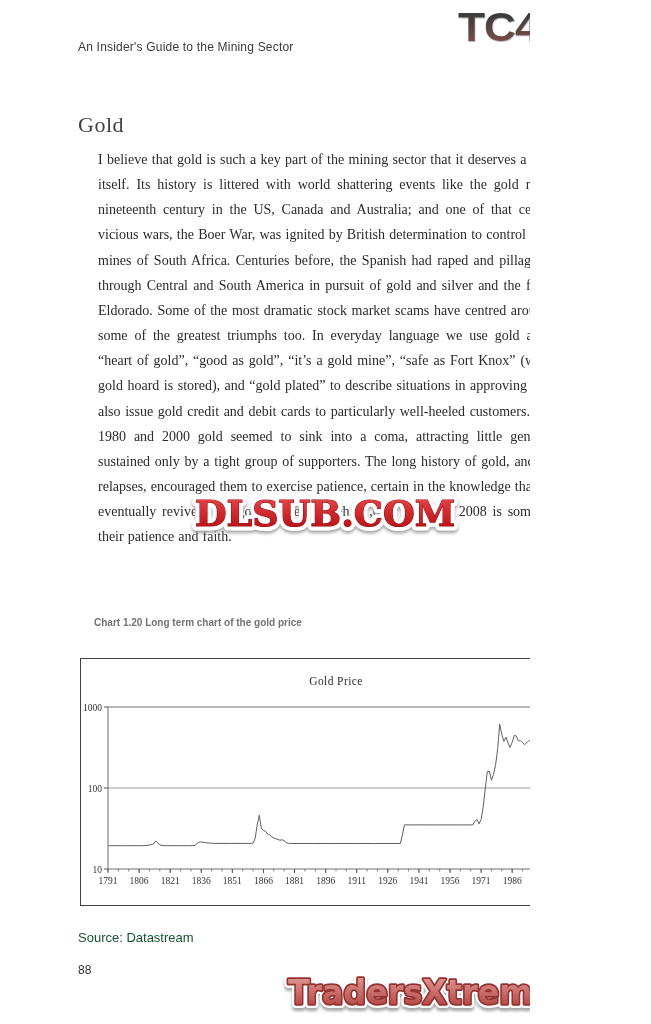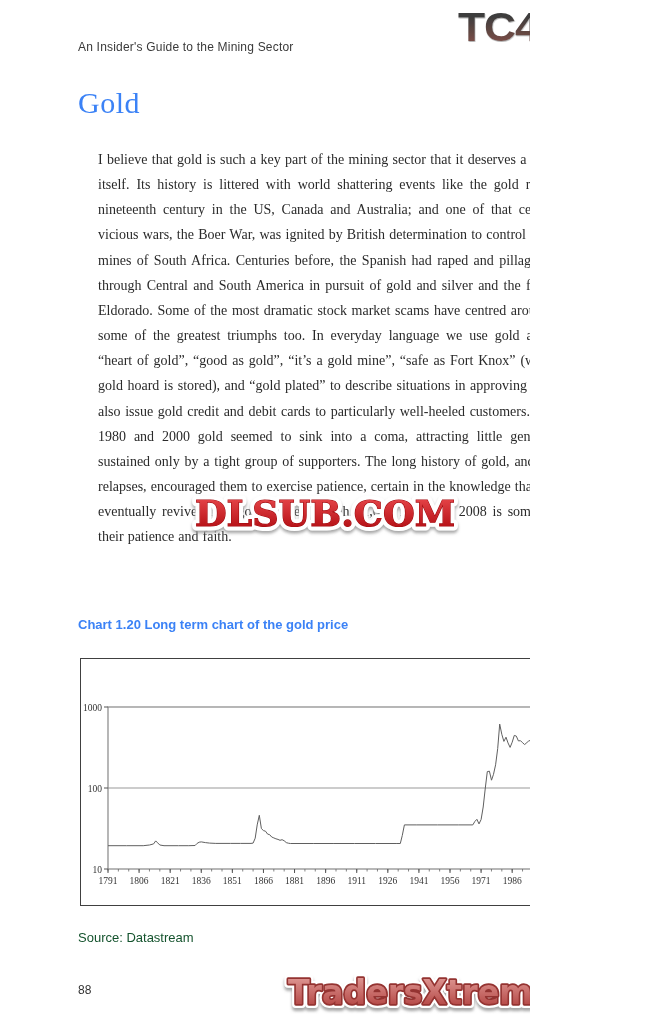--- a/index.html
+++ b/index.html
@@ -1,35 +1,35 @@
 <!DOCTYPE html>
 <html><head>
 <meta charset="utf-8">
 <style>
   html,body{margin:0;padding:0;background:#ffffff;}
   .page{position:relative;width:530px;height:1024px;background:#ffffff;overflow:hidden;
         font-family:"Liberation Serif",serif;}
   .header-left{position:absolute;left:78px;top:40px;font-family:"Liberation Sans",sans-serif;
         font-size:12px;color:#3a3a3a;letter-spacing:.2px;}
   .wm-top{position:absolute;left:451px;top:3px;width:198px;height:46px;}
-  .doc-title{position:absolute;left:78px;top:86px;font-size:30px;color:#3b82f6;letter-spacing:.5px;}
+  .doc-title{position:absolute;left:78px;top:112px;font-size:22px;color:#404040;letter-spacing:.5px;}
   .body-par{position:absolute;left:78px;top:147px;width:506px;font-size:14px;line-height:25.15px;
         color:#2a2a2a;text-align:justify;word-spacing:.5px;margin-left:20px;}
   .wm-mid{position:absolute;left:183px;top:489px;width:284px;height:48px;}
-  .chart-caption{position:absolute;left:78px;top:617px;font-family:"Liberation Sans",sans-serif;
-        font-weight:bold;font-size:13px;color:#3b82f6;}
+  .chart-caption{position:absolute;left:94px;top:617px;font-family:"Liberation Sans",sans-serif;
+        font-weight:bold;font-size:10px;color:#737373;}
   .chart-box{position:absolute;left:80px;top:658px;width:490px;height:246px;border:1px solid #404040;
         background:#fff;}
   .chart-title{position:absolute;left:27px;top:16px;width:456px;text-align:center;
         font-size:11.5px;color:#2b2b2b;letter-spacing:.4px;}
   .chart-svg{position:absolute;left:0;top:0;}
   .source-line{position:absolute;left:78px;top:930px;font-family:"Liberation Sans",sans-serif;
         font-size:13px;color:#14532d;}
   .page-num{position:absolute;left:78px;top:963px;font-family:"Liberation Sans",sans-serif;
-        font-size:12px;color:#333;margin-top:20px;}
+        font-size:12px;color:#333;}
   .wm-bottom{position:absolute;left:280px;top:964px;width:368px;height:54px;}
   svg text{user-select:none;}
 </style>
 </head>
 <body>
 
 <div class="page">
 
   <div class="header-left">An Insider's Guide to the Mining Sector</div>
 
@@ -146,20 +146,21 @@
         <line x1="369" x2="369" y1="210" y2="214" stroke="#555" stroke-width="1"></line>
         <text x="369" y="225" text-anchor="middle" fill="#333" font-size="9.5px" font-family="'Liberation Serif',serif">1956</text>
         <line x1="400.09090909090907" x2="400.09090909090907" y1="210" y2="214" stroke="#555" stroke-width="1"></line>
         <text x="400.09090909090907" y="225" text-anchor="middle" fill="#333" font-size="9.5px" font-family="'Liberation Serif',serif">1971</text>
         <line x1="431.1818181818182" x2="431.1818181818182" y1="210" y2="214" stroke="#555" stroke-width="1"></line>
         <text x="431.1818181818182" y="225" text-anchor="middle" fill="#333" font-size="9.5px" font-family="'Liberation Serif',serif">1986</text>
         <line x1="462.27272727272725" x2="462.27272727272725" y1="210" y2="214" stroke="#555" stroke-width="1"></line>
         <text x="462.27272727272725" y="225" text-anchor="middle" fill="#333" font-size="9.5px" font-family="'Liberation Serif',serif">2001</text>
         <polyline points="27.0,186.7 45.7,186.7 62.2,186.7 68.5,186.0 72.6,184.9 74.7,181.9 76.7,183.9 78.8,186.0 83.0,186.7 97.5,186.7 107.8,186.7 114.1,186.5 116.1,184.4 118.2,183.2 120.3,182.9 124.4,183.6 128.6,184.1 134.8,184.4 149.3,184.4 159.7,184.4 170.0,184.4 172.1,184.1 174.2,179.2 176.2,165.9 178.3,156.3 180.4,169.6 182.5,171.6 184.5,172.2 186.6,175.1 188.7,175.7 190.7,178.0 192.8,178.9 194.9,179.8 197.0,180.4 199.0,181.3 201.1,180.7 203.2,181.8 205.3,183.6 207.3,184.2 209.4,184.5 232.2,184.5 252.9,184.5 273.7,184.5 294.4,184.5 315.1,184.5 319.3,184.5 321.3,176.4 323.4,165.9 335.8,165.9 356.6,165.9 377.3,165.9 391.8,165.9 393.9,162.4 395.9,160.3 398.0,164.9 400.1,160.5 402.2,148.0 404.2,130.0 406.3,112.6 408.4,112.2 410.5,121.2 412.5,115.3 414.6,105.8 416.7,89.6 418.7,65.1 420.8,75.3 422.9,82.4 425.0,78.2 427.0,83.9 429.1,88.4 431.2,83.2 433.3,76.4 435.3,77.1 437.4,81.9 439.5,81.7 441.5,83.7 443.6,85.5 445.7,83.9 447.8,81.7 449.8,81.7 451.9,81.3 454.0,86.9 456.1,91.1 458.1,92.9 460.2,92.9 462.3,93.9 464.3,89.2 466.4,83.6 468.5,79.4 470.6,76.5 472.6,65.7 474.7,60.8 476.8,52.8" fill="none" stroke="#5f5f5f" stroke-width="1" stroke-linejoin="round"></polyline>
       </svg>
+    <div class="chart-title">Gold Price</div>
   </div>
 
   <div class="source-line">Source: Datastream</div>
   <div class="page-num">88</div>
 
   <svg class="wm-bottom" viewBox="0 0 368 54">
     <defs>
       <linearGradient id="txgrad" x1="0" y1="0" x2="0" y2="1">
         <stop offset="0.1" stop-color="#e09a96"></stop>
         <stop offset="0.9" stop-color="#b24240"></stop>

